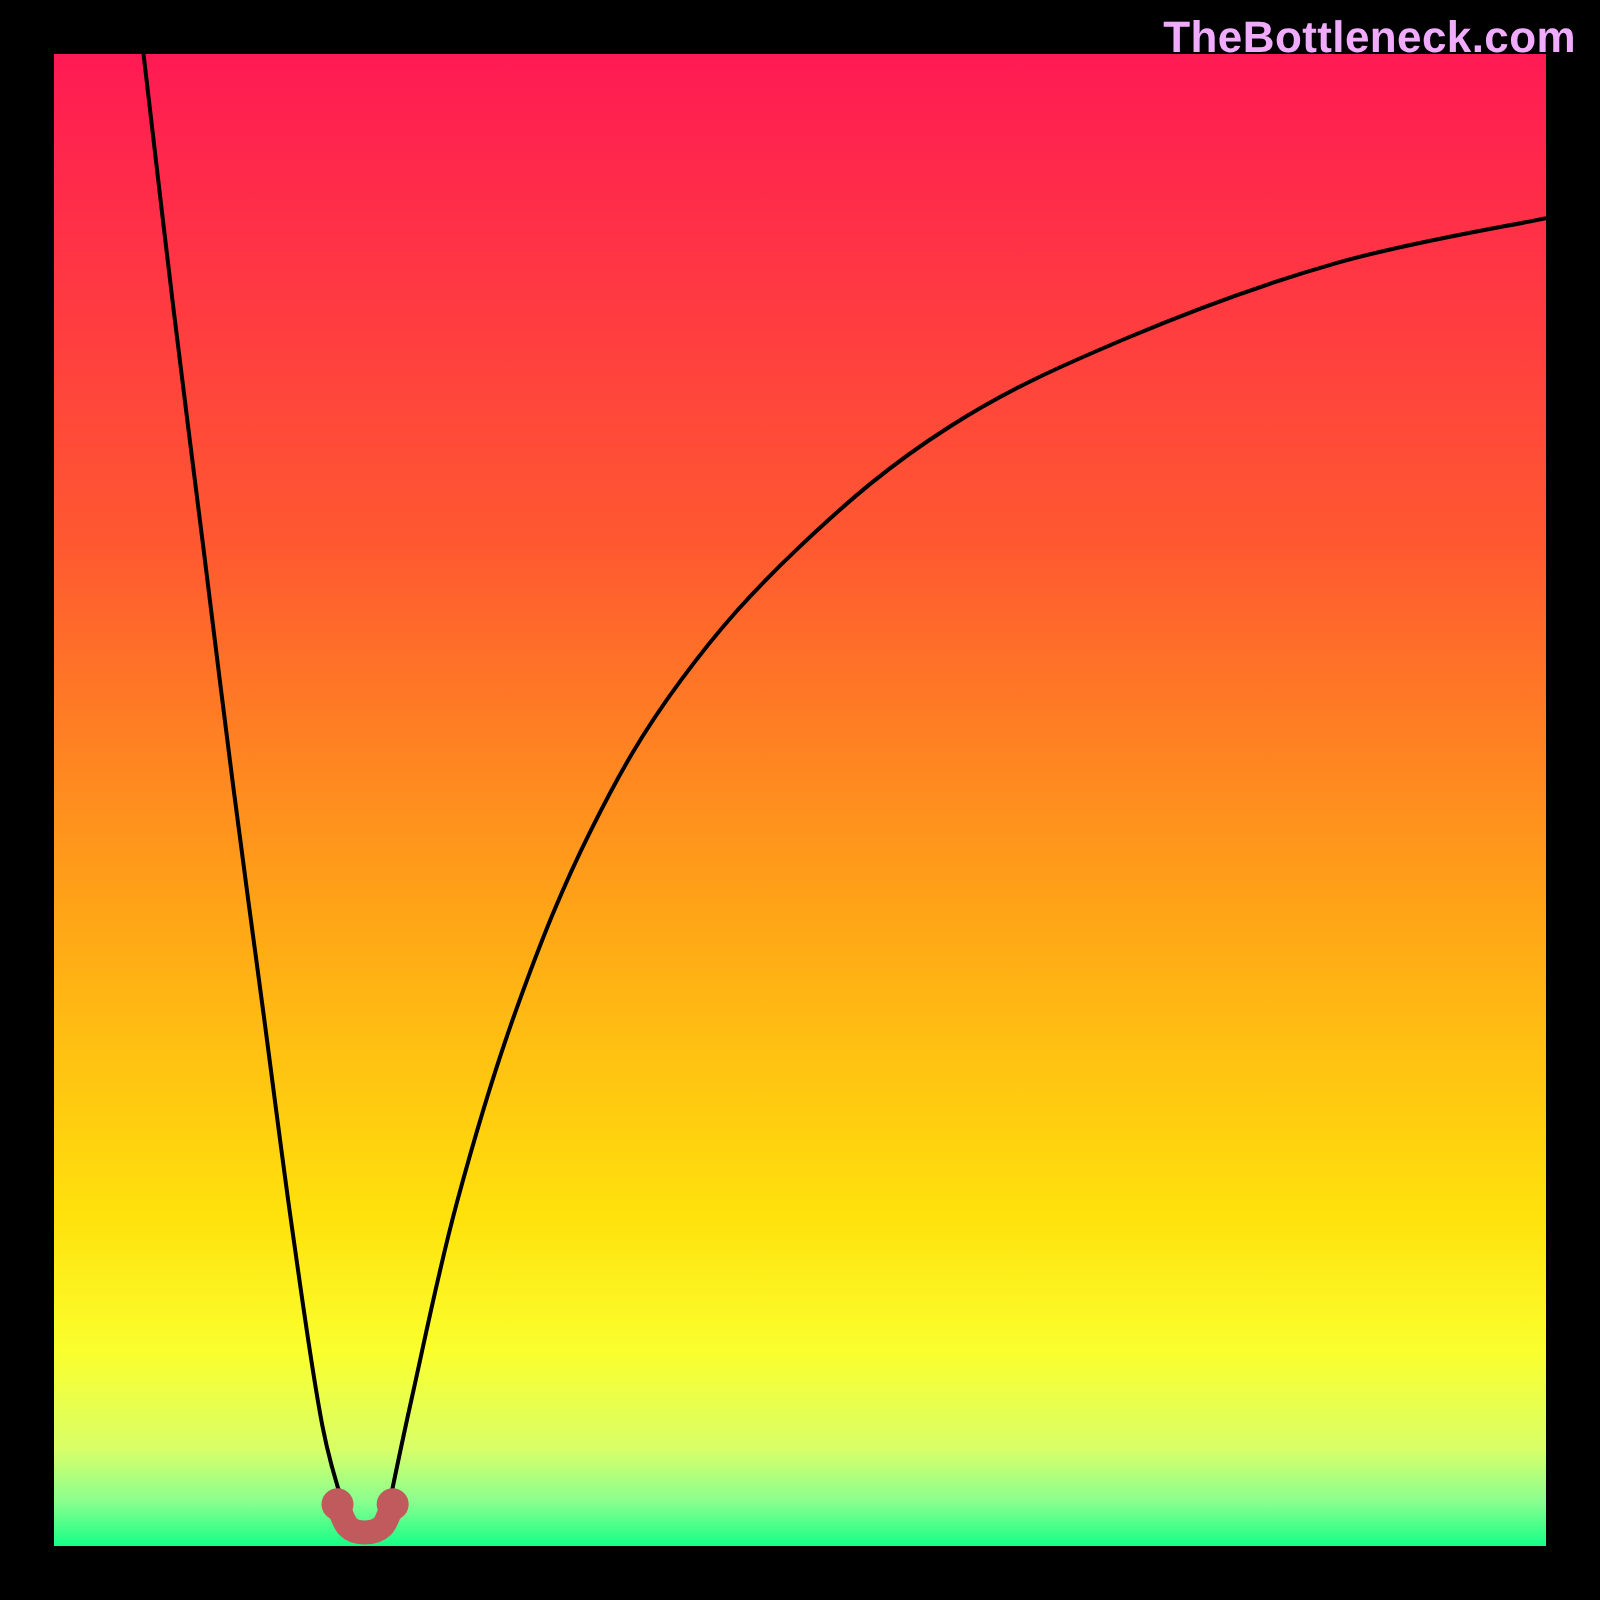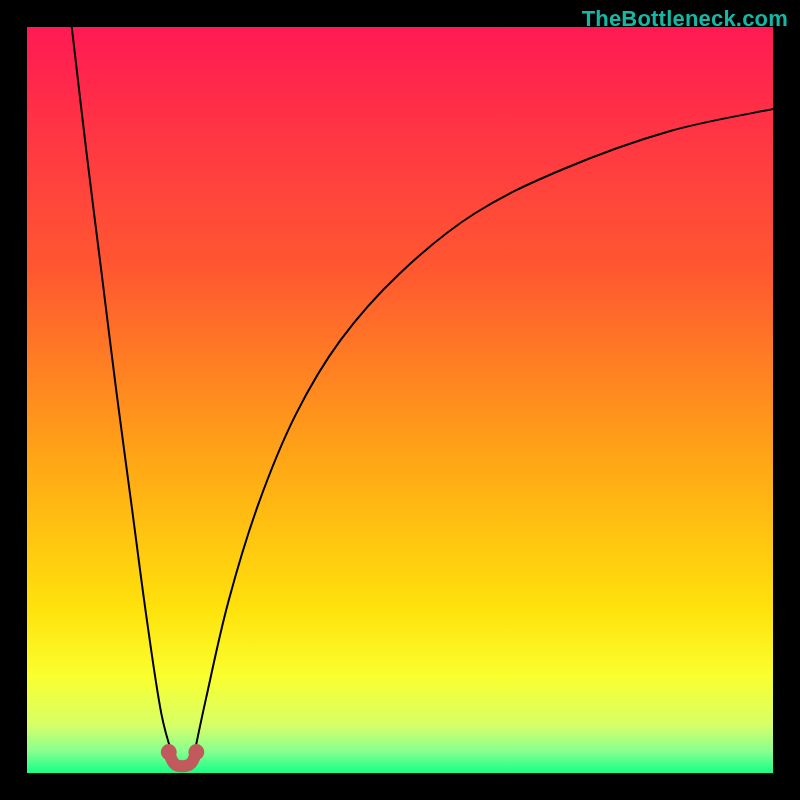--- a/index.html
+++ b/index.html
@@ -41,21 +41,21 @@
       var(--c6) 97%,
       var(--c7) 100%
     );
   }
   .watermark {
     position: absolute;
     top: 6px;
     right: 12px;
     font-size: 22px;
     font-weight: 600;
-    color: #14b8a6;
+    color: #f0abfc;
     letter-spacing: 0.2px;
     user-select: none;
   }
   svg.curves {
     position: absolute;
     inset: 0;
   }
   .curve path {
     fill: none;
     stroke: #000;

